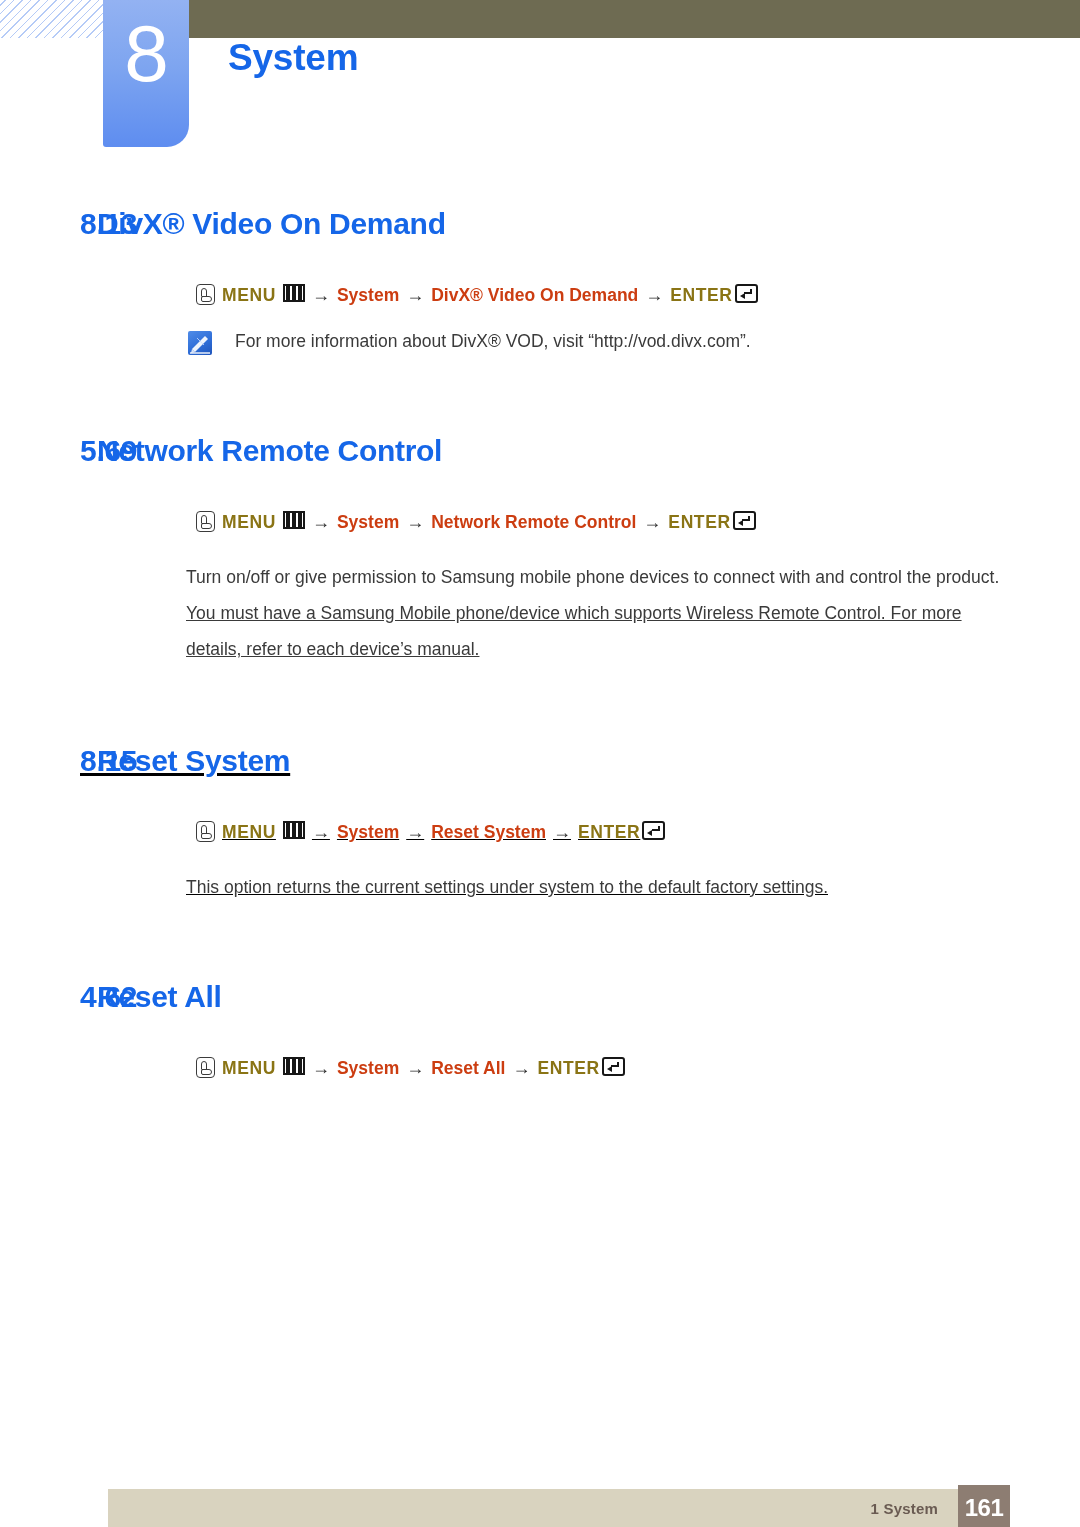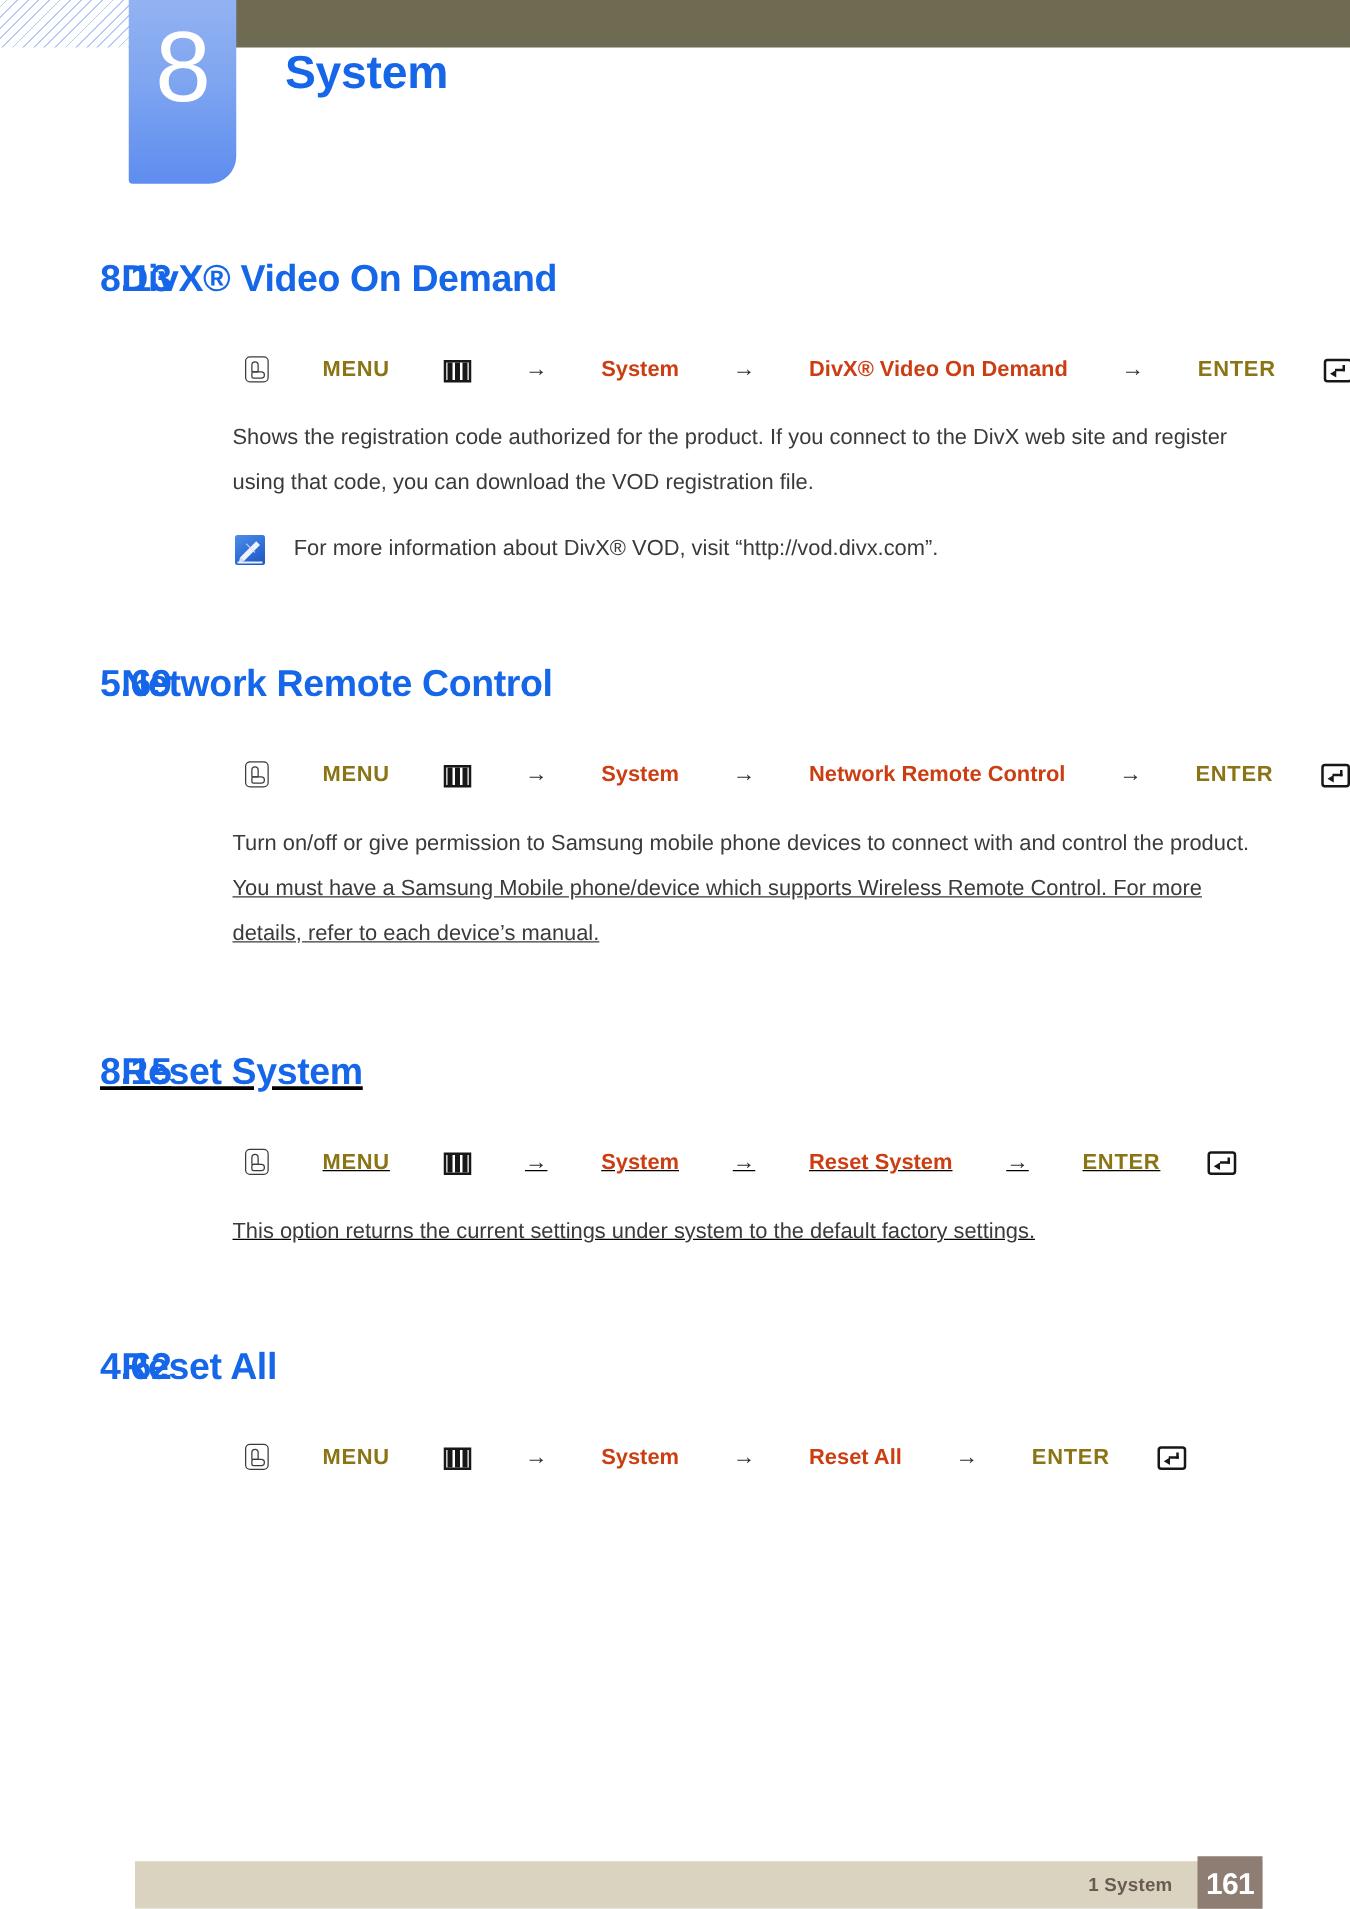--- a/index.html
+++ b/index.html
@@ -94,27 +94,26 @@
     width: 97px;
     flex: none;
     padding-left: 80px;
     box-sizing: border-box;
   }
   .sec-label { padding-left: 0; }
 
   
   .path {
     display: flex;
-    align-items: flex-end;
+    align-items: flex-start;
     font-size: 17.5px;
     line-height: 22px;
     font-weight: 700;
     white-space: nowrap;
     padding-left: 196px;
-    gap: 36px;
   }
   .path .menu-word { color: #8a7415; letter-spacing: 0.6px; }
   .path .enter-word { color: #8a7415; letter-spacing: 0.6px; }
   .path .crumb { color: #cc3d11; }
   .path .arrow {
     color: #2a2a2a;
     font-weight: 400;
     font-size: 18px;
     padding: 0 7px;
   }
@@ -296,21 +295,20 @@
         </span>
       <span class="arrow">→</span>
       <span class="crumb">System</span>
       <span class="arrow">→</span>
       <span class="crumb">DivX® Video On Demand</span>
       <span class="arrow">→</span>
       <span class="enter-word">ENTER</span>
       <span class="icon-enter"></span>
     </div>
 
-    <div class="para" style="margin-top:25px;">Shows the registration code authorized for the product. If you connect to the DivX web site and register using that code, you can download the VOD registration file.</div>
 
     <div class="note" style="margin-top:22px;">
       <span class="icon-note">
         <svg width="24" height="24" viewBox="0 0 24 24">
           <path d="M4 18 L17 5 L20 8 L7 21 Z" fill="#ffffff" opacity="0.92"></path>
           <path d="M4 18 L3 22 L7 21 Z" fill="#ffffff" opacity="0.8"></path>
           <path d="M2 22 H22" stroke="#ffffff" stroke-width="1.6" fill="none" opacity="0.9"></path>
           <path d="M9 7 L16 14" stroke="#cfe0ff" stroke-width="1" fill="none" opacity="0.8"></path>
         </svg>
       </span>

